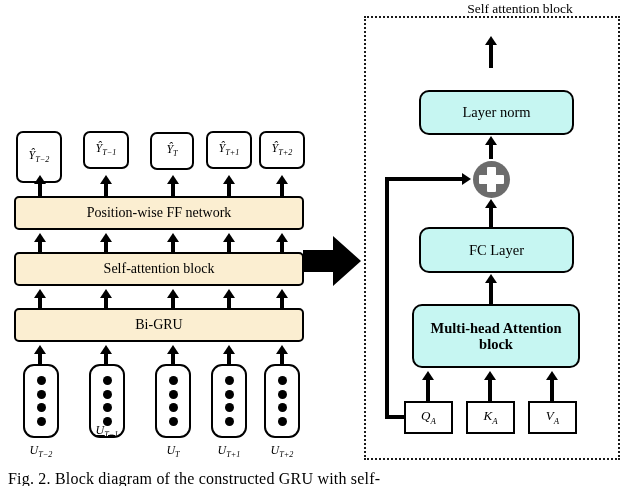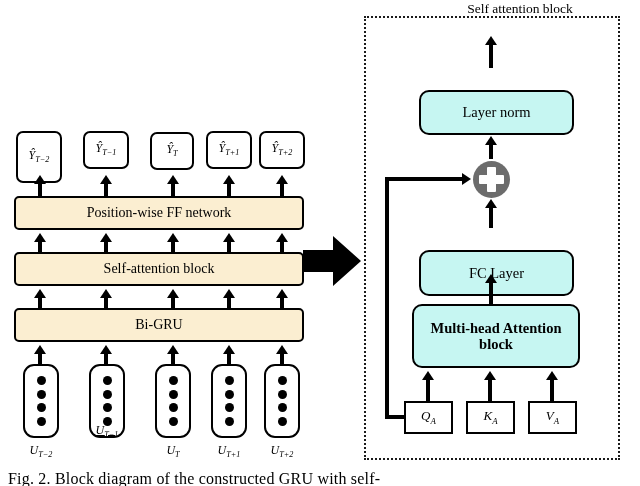--- a/index.html
+++ b/index.html
@@ -362,21 +362,21 @@
   <div class="pluscircle" style="left:473px; top:161px; width:37px; height:37px;">
     <span class="hbar"></span>
     <span class="vbar"></span>
   </div>
 
   <div class="arrow" style="left:484px; top:199px; width:14px; height:29px;">
       <div class="head"></div>
       <div class="shaft" style="top:8px; bottom:0;"></div>
     </div>
 
-  <div class="node cyan" style="left:419px; top:227px; width:155px; height:46px;margin-top:23px;">
+  <div class="node cyan" style="left:419px; top:227px; width:155px; height:46px;">
     <span>FC Layer</span>
   </div>
 
   <div class="arrow" style="left:484px; top:274px; width:14px; height:30px;">
       <div class="head"></div>
       <div class="shaft" style="top:8px; bottom:0;"></div>
     </div>
 
   <div class="node cyan" style="left:412px; top:304px; width:168px; height:64px; flex-direction:column;font-weight:bold;">
     <span>Multi-head Attention</span>

